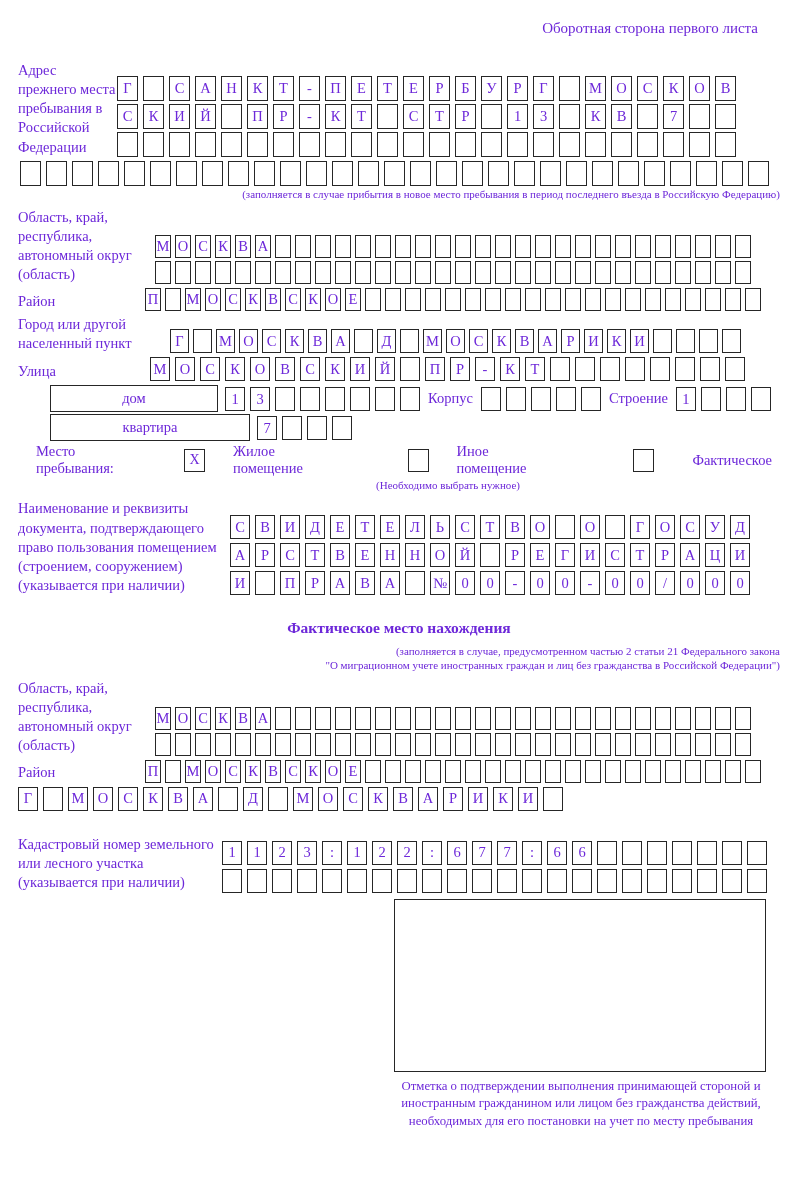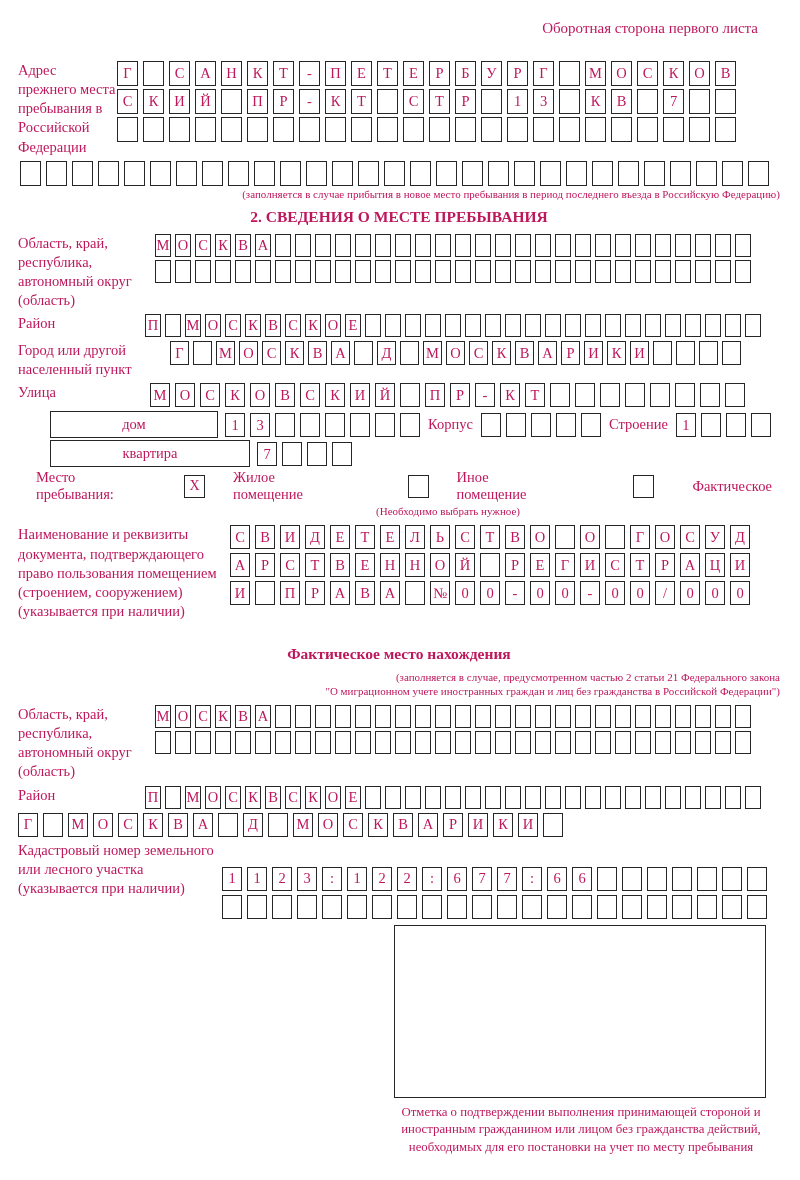--- a/index.html
+++ b/index.html
@@ -2,29 +2,29 @@
 <html><head>
 <meta charset="utf-8">
 <style>
   html,body{margin:0;padding:0;background:#ffffff;}
   .page{
     position:relative;
     width:800px;height:1180px;
     box-sizing:border-box;
     padding:8px 20px 0 18px;
     font-family:"Liberation Serif","DejaVu Serif",serif;
-    color:#be185d;
+    color:#6d28d9;
     overflow:hidden;
   }
   .backside-note{
     text-align:right;
     font-size:15px;
     margin:12px 22px 24px 0;
   }
-  .field{display:flex;align-items:flex-start;margin-bottom:4px;}
+  .field{display:flex;align-items:flex-end;margin-bottom:4px;}
   .label{font-size:14.5px;line-height:1.32;flex:0 0 auto;}
   .cellrows{display:flex;flex-direction:column;gap:3px;}
   .cellrow{display:flex;}
   .cell{
     box-sizing:border-box;
     border:1.6px solid #262626;
     display:flex;align-items:center;justify-content:center;
     font-size:14.5px;line-height:1;
     background:#fff;
     flex:0 0 auto;
@@ -173,21 +173,20 @@
       <div class="cell"></div>
       <div class="cell"></div>
       <div class="cell"></div>
       <div class="cell"></div>
       <div class="cell"></div>
       <div class="cell"></div>
       <div class="cell"></div>
     </div>
   <div class="caption">(заполняется в случае прибытия в новое место пребывания в период последнего въезда в Российскую Федерацию)</div>
 
-  <div class="h-bold">2. СВЕДЕНИЯ О МЕСТЕ ПРЕБЫВАНИЯ</div>
 
   <div class="field">
     <div class="label" style="width:137px;">Область, край, республика, автономный округ (область)</div>
     <div class="cellrows">
       <div class="cellrow cells-b">
           <div class="cell">М</div>
           <div class="cell">О</div>
           <div class="cell">С</div>
           <div class="cell">К</div>
           <div class="cell">В</div>

